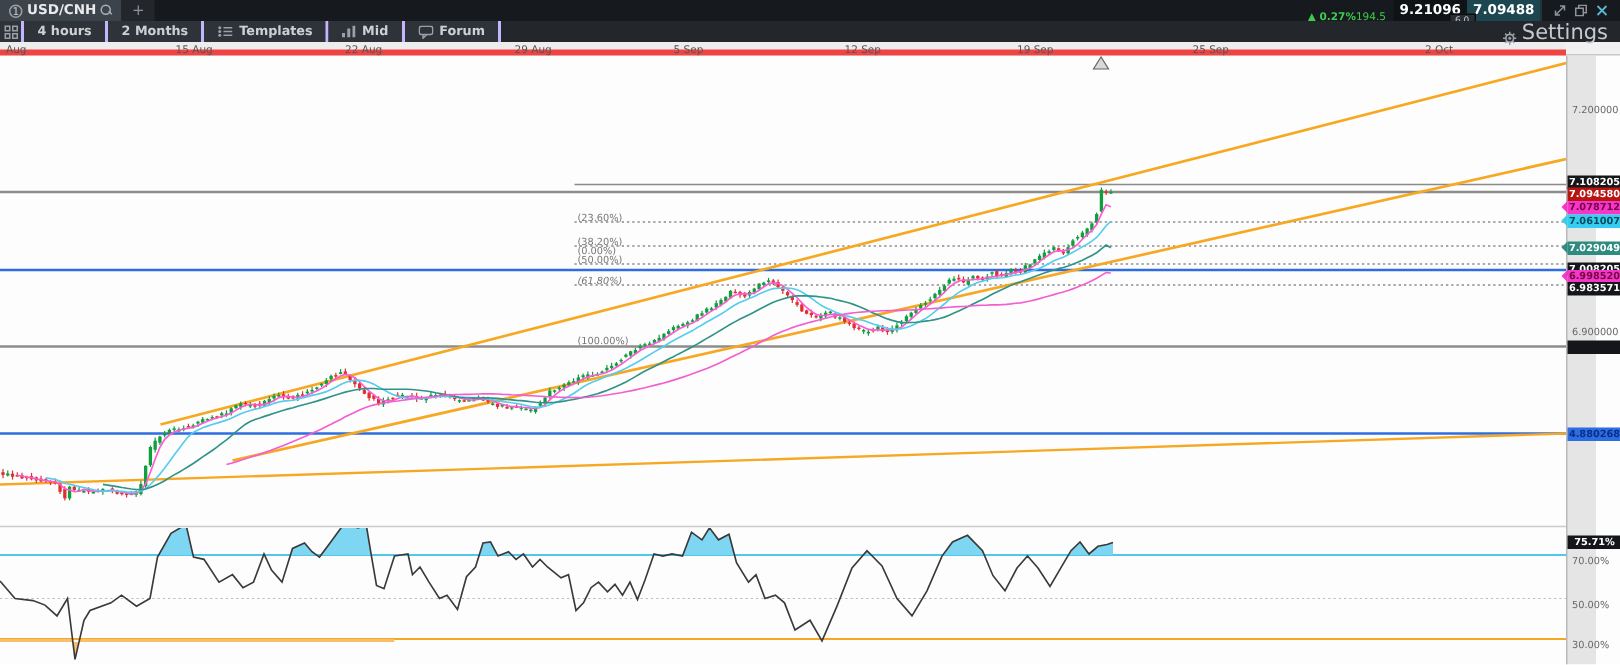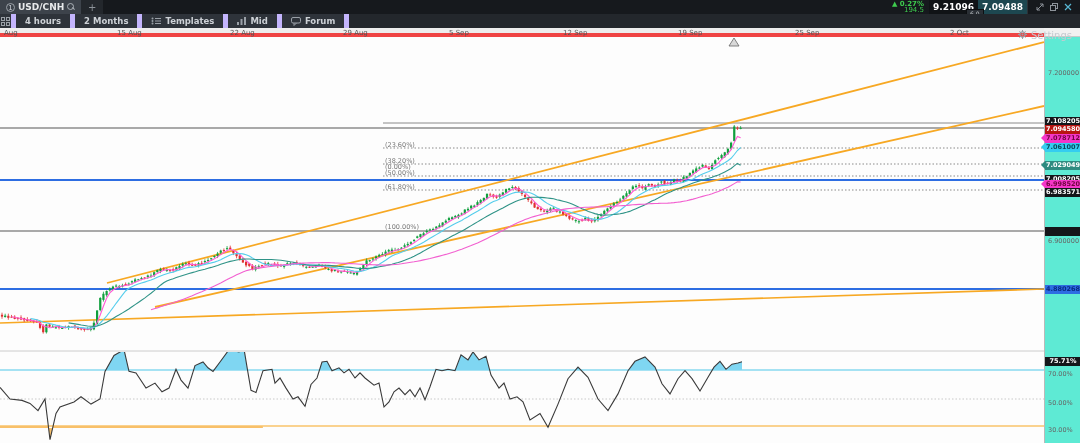--- a/index.html
+++ b/index.html
@@ -8,43 +8,43 @@
 
   
   #titlebar { position:absolute; left:0; top:0; width:1080px; height:14px; background:#16191d; display:flex; align-items:stretch; z-index:40; }
   #inst-tab { display:flex; align-items:center; gap:3px; background:#3d434b; color:#e8eaec; font-size:9px; font-weight:bold; padding:0 6px; }
   .badge { display:inline-block; width:9px; height:9px; border:1px solid #9aa0a7; border-radius:50%; color:#cdd2d8; font-size:7px; line-height:8px; text-align:center; font-weight:normal; }
   .mag { position:relative; width:8px; height:8px; }
   .mag::before { content:""; position:absolute; left:0; top:0; width:5px; height:5px; border:1px solid #aab0b7; border-radius:50%; }
   .mag::after { content:""; position:absolute; left:5px; top:5px; width:3px; height:1px; background:#aab0b7; transform:rotate(45deg); }
   #plus-tab { width:22px; background:#23272c; color:#8d939a; font-size:10px; display:flex; align-items:center; justify-content:center; }
   #tb-right { margin-left:auto; display:flex; align-items:stretch; }
-  #chg { display:flex; flex-direction:column; justify-content:center; align-items:flex-end; padding:0 5px; line-height:6px; }
+  #chg { display:flex; flex-direction:row; justify-content:center; align-items:flex-end; padding:0 5px; line-height:6px; }
   #chg .pct { color:#3ecb4e; font-size:7px; font-weight:bold; }
   #chg .pips { color:#3ecb4e; font-size:7px; }
   .quote-box { min-width:44px; display:flex; align-items:center; justify-content:center; color:#fff; font-size:9px; font-weight:bold; padding:0 4px; }
   #bid-box { background:#101316; }
   #ask-box { background:#1d4750; position:relative; }
   #spread-box { position:absolute; left:-12px; bottom:-4px; background:#2a2f35; color:#c3c8cd; font-size:6px; font-weight:normal; padding:0 3px; border:1px solid #0c0e10; z-index:50; }
   #win-icons { display:flex; align-items:center; gap:6px; padding:0 8px; border-left:1px solid #2c3137; }
   #win-icons svg { display:block; }
 
   #toolbar { position:absolute; left:0; top:14px; width:1080px; height:14px; background:#23272c; display:flex; align-items:stretch; z-index:40; }
-  .tbtn { display:flex; align-items:center; gap:4px; padding:0 9px; background:#2e333a; border-right:5px solid #c4b5fd; color:#cdd1d6; font-size:8.5px; font-weight:bold; }
+  .tbtn { display:flex; align-items:center; gap:4px; padding:0 9px; background:#2e333a; border-right:2px solid #c4b5fd; color:#cdd1d6; font-size:8.5px; font-weight:bold; }
   #layout-btn { width:16px; justify-content:center; padding:0; }
   .grid-ico { display:grid; grid-template-columns:4px 4px; grid-template-rows:4px 4px; gap:1px; }
   .grid-ico i { background:transparent; border:1px solid #9aa0a7; }
   .tmpl-ico, .mid-ico { display:block; }
-  #toolbar-right { margin-left:auto; display:flex; align-items:flex-start; gap:4px; padding:16px 8px; color:#c6cad0; font-size:10px; }
+  #toolbar-right { margin-left:auto; display:flex; align-items:flex-end; gap:4px; padding:16px 8px; color:#c6cad0; font-size:14px; }
 
   
   #date-axis { position:absolute; left:0; top:28px; width:1044px; height:9px; background:#ededed; border-bottom:4px solid #ef4444; z-index:30; }
   .dtick { position:absolute; top:1px; font-size:7px; color:#555; white-space:nowrap; }
   #corner { position:absolute; left:1044px; top:28px; width:36px; height:9px; background:#f1f1f1; border-bottom:1px solid #c9c9c9; z-index:30; }
-  #price-panel { position:absolute; left:1044px; top:37px; width:36px; height:406px; background:#5eead4; border-left:1px solid #b9b9b9; z-index:25; }
+  #price-panel { position:absolute; left:1044px; top:37px; width:20px; height:406px; background:#e5e5e5; border-left:1px solid #b9b9b9; z-index:25; }
   .ptick { position:absolute; left:3px; font-size:6.5px; color:#666; white-space:nowrap; }
   .plaque { position:absolute; left:0; width:36px; height:9px; font-size:6.5px; font-weight:bold; line-height:9px; text-align:center; white-space:nowrap; }
   .plaque.pointed::before { content:""; position:absolute; left:-4px; top:0; border-top:4.5px solid transparent; border-bottom:4.5px solid transparent; border-right-width:4px; border-right-style:solid; border-right-color:inherit; }
 
   
   #chart-svg { position:absolute; left:0; top:0; z-index:10; }
   .fiblabel { position:absolute; font-size:6.5px; color:#777; z-index:12; white-space:nowrap; }
 
   
   #watermark { position:absolute; left:905px; top:374px; z-index:20; }
@@ -670,27 +670,27 @@
         <path d="M0,428.0L0,387.4L10,399.0L22,400.4L30,403.4L38,410.6L45,399.0L50,439.6L56,413.5L60,407.0L74,401.9L81,396.8L91,404.1L100,399.0L105,371.4L114,355.5L124,349.7L129,371.4L136,372.9L146,388.1L155,383.1L162,391.8L169,388.1L176,369.3L181,380.1L188,388.1L195,365.6L203,362.0L208,367.8L213,371.4L220,362.0L229,349.7L239,351.9L244,349.0L248,372.9L251,390.3L256,392.5L263,428.0.7L272,369.3L275,383.1L280,378.0L286,388.1L293,399.0L298,396.8L305,406.3L311,384.5L317,378.0L322,362.0L327,361.3L332,428.0.7L339,367.8L344,372.9L349,369.3L355,378.0L360,372.9L365,378.0L374,385.2L379,383.1L384,407.0L389,401.9L394,391.8L399,388.1L405,394.6L410,389.6L415,396.8L420,388.1L425,399.7L430,386.7L436,369.3L442,428.0.7L448,369.3L455,428.0.7L461,354.8L468,359.9L473,351.9L479,359.9L486,356.2L491,375.1L499,388.1L504,383.1L510,399.0L517,396.8L523,401.9L530,420.0L540,413.5L548,427.3L558,404.1L568,378.7L578,367.1L588,377.3L598,399.0L608,410.6L618,393.9L628,428.0.7L635,361.3L645,356.9L655,367.1L662,383.8L670,393.9L678,378.7L685,428.0.7L692,378.7L700,391.0L708,377.3L714,367.1L720,361.3L726,369.3L732,364.2L738,363.0L742,361.7L742,428.0Z" fill="#f8c06a" clip-path="url(#under30)"></path>
         <path d="M0,387.4L10,399.0L22,400.4L30,403.4L38,410.6L45,399.0L50,439.6L56,413.5L60,407.0L74,401.9L81,396.8L91,404.1L100,399.0L105,371.4L114,355.5L124,349.7L129,371.4L136,372.9L146,388.1L155,383.1L162,391.8L169,388.1L176,369.3L181,380.1L188,388.1L195,365.6L203,362.0L208,367.8L213,371.4L220,362.0L229,349.7L239,351.9L244,349.0L248,372.9L251,390.3L256,392.5L263,370.7L272,369.3L275,383.1L280,378.0L286,388.1L293,399.0L298,396.8L305,406.3L311,384.5L317,378.0L322,362.0L327,361.3L332,370.7L339,367.8L344,372.9L349,369.3L355,378.0L360,372.9L365,378.0L374,385.2L379,383.1L384,407.0L389,401.9L394,391.8L399,388.1L405,394.6L410,389.6L415,396.8L420,388.1L425,399.7L430,386.7L436,369.3L442,370.7L448,369.3L455,370.7L461,354.8L468,359.9L473,351.9L479,359.9L486,356.2L491,375.1L499,388.1L504,383.1L510,399.0L517,396.8L523,401.9L530,420.0L540,413.5L548,427.3L558,404.1L568,378.7L578,367.1L588,377.3L598,399.0L608,410.6L618,393.9L628,370.7L635,361.3L645,356.9L655,367.1L662,383.8L670,393.9L678,378.7L685,370.7L692,378.7L700,391.0L708,377.3L714,367.1L720,361.3L726,369.3L732,364.2L738,363.0L742,361.7" fill="none" stroke="#3a3a3a" stroke-width="1.1"></path>
       </g>
     </svg>
 
   <div id="fib-labels">
       <span class="fiblabel" style="left: 385px; top: 116px; margin-top: 47px;">(0.00%)</span>
       <span class="fiblabel" style="left: 385px; top: 141px;">(23.60%)</span>
       <span class="fiblabel" style="left: 385px; top: 157px;">(38.20%)</span>
       <span class="fiblabel" style="left: 385px; top: 169px;">(50.00%)</span>
-      <span class="fiblabel" style="left: 385px; top: 183px;">(61.80%)</span>
+      <span class="fiblabel" style="left: 385px; top: 183px; font-style: italic;">(61.80%)</span>
       <span class="fiblabel" style="left: 385px; top: 223px;">(100.00%)</span>
     </div>
 
   <div id="price-panel">
       <span class="ptick" style="top: 32px;">7.200000</span>
-      <span class="ptick" style="top: 200px; text-align: right;">6.900000</span>
+      <span class="ptick" style="top: 180px; text-align: right;">6.900000</span>
       <div class="plaque" style="top: 79.5px; background: rgb(20, 22, 26); color: rgb(255, 255, 255);">7.108205</div>
       <div class="plaque" style="top: 87.5px; background: rgb(184, 21, 18); color: rgb(255, 255, 255);">7.094580</div>
       <div class="plaque pointed" style="top: 96.5px; background: rgb(245, 54, 201); color: rgb(112, 4, 63); border-right-color: rgb(245, 54, 201);">7.078712</div>
       <div class="plaque pointed" style="top: 105.5px; background: rgb(53, 205, 240); color: rgb(8, 75, 94); border-right-color: rgb(53, 205, 240);">7.061007</div>
       <div class="plaque pointed" style="top: 123.5px; background: rgb(46, 139, 128); color: rgb(255, 255, 255); border-right-color: rgb(46, 139, 128);">7.029049</div>
       <div class="plaque" style="top: 137.5px; background: rgb(20, 22, 26); color: rgb(255, 255, 255);">7.008205</div>
       <div class="plaque pointed" style="top: 142.5px; background: rgb(245, 54, 201); color: rgb(112, 4, 63); border-right-color: rgb(245, 54, 201);">6.998520</div>
       <div class="plaque" style="top: 150.5px; background: rgb(20, 22, 26); color: rgb(255, 255, 255);">6.983571</div>
       <div class="plaque" style="top: 189.5px; background: rgb(20, 22, 26); color: rgb(255, 255, 255); padding-left: 47px;">6.908205</div>
       <div class="plaque" style="top: 247.5px; background: rgb(45, 109, 226); color: rgb(10, 44, 134);">4.880268</div>

